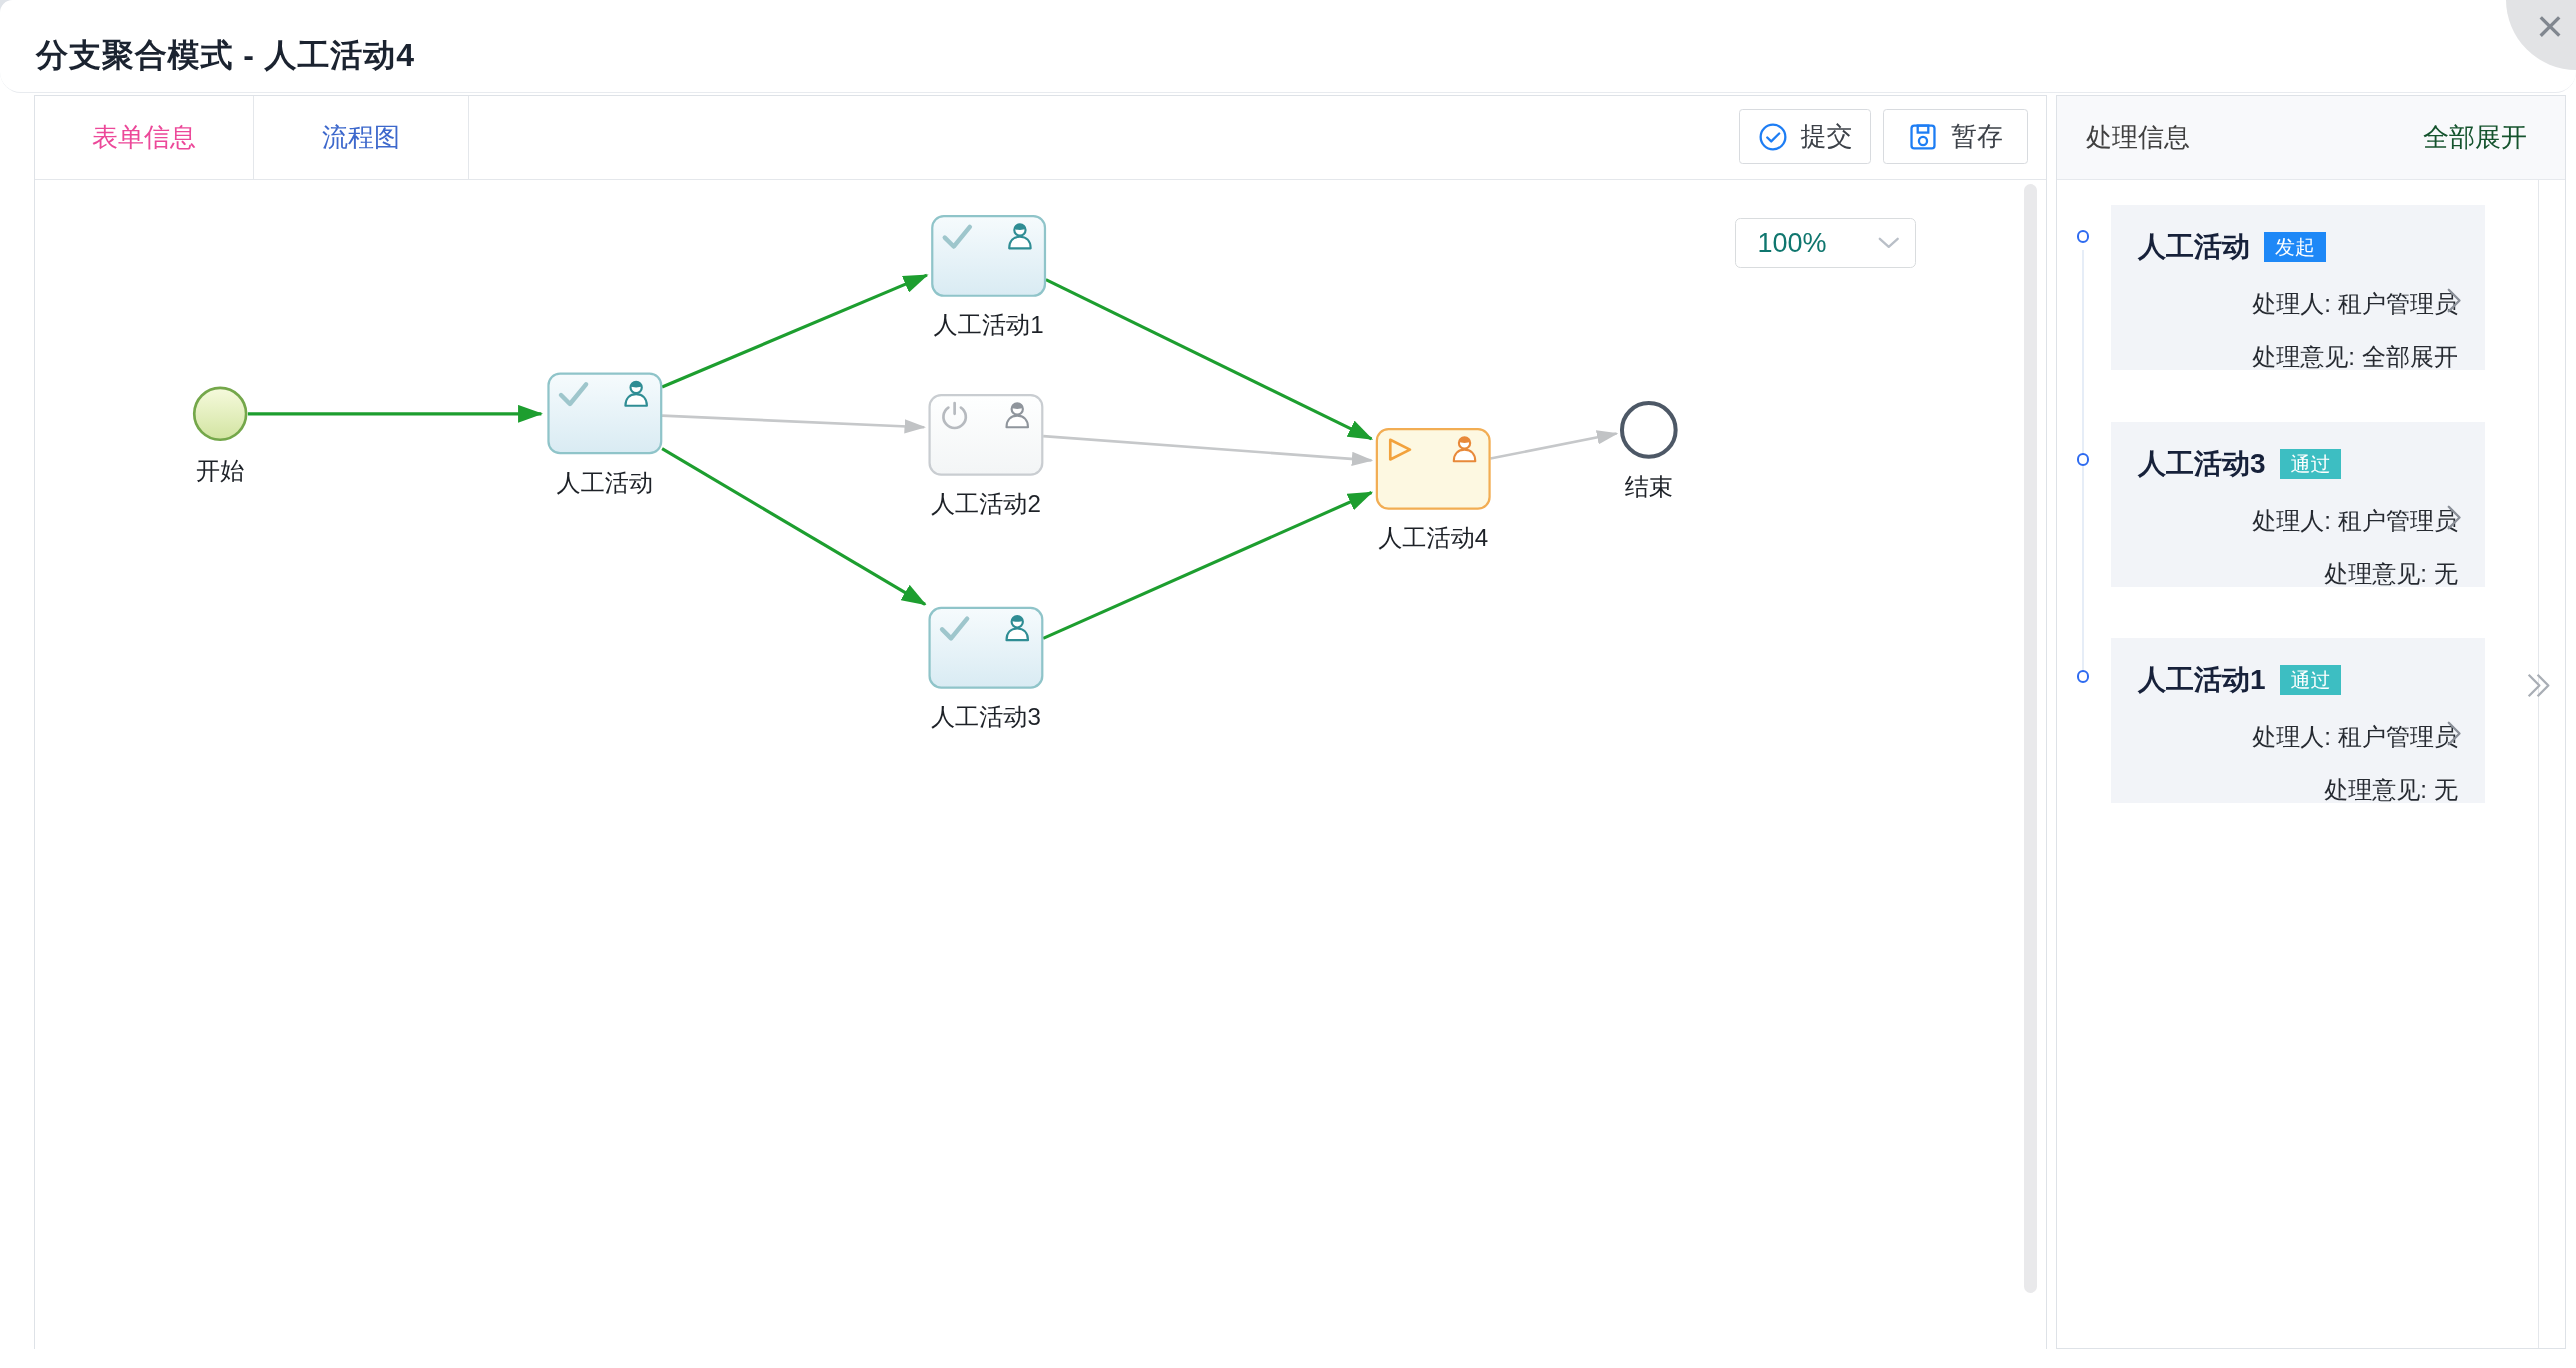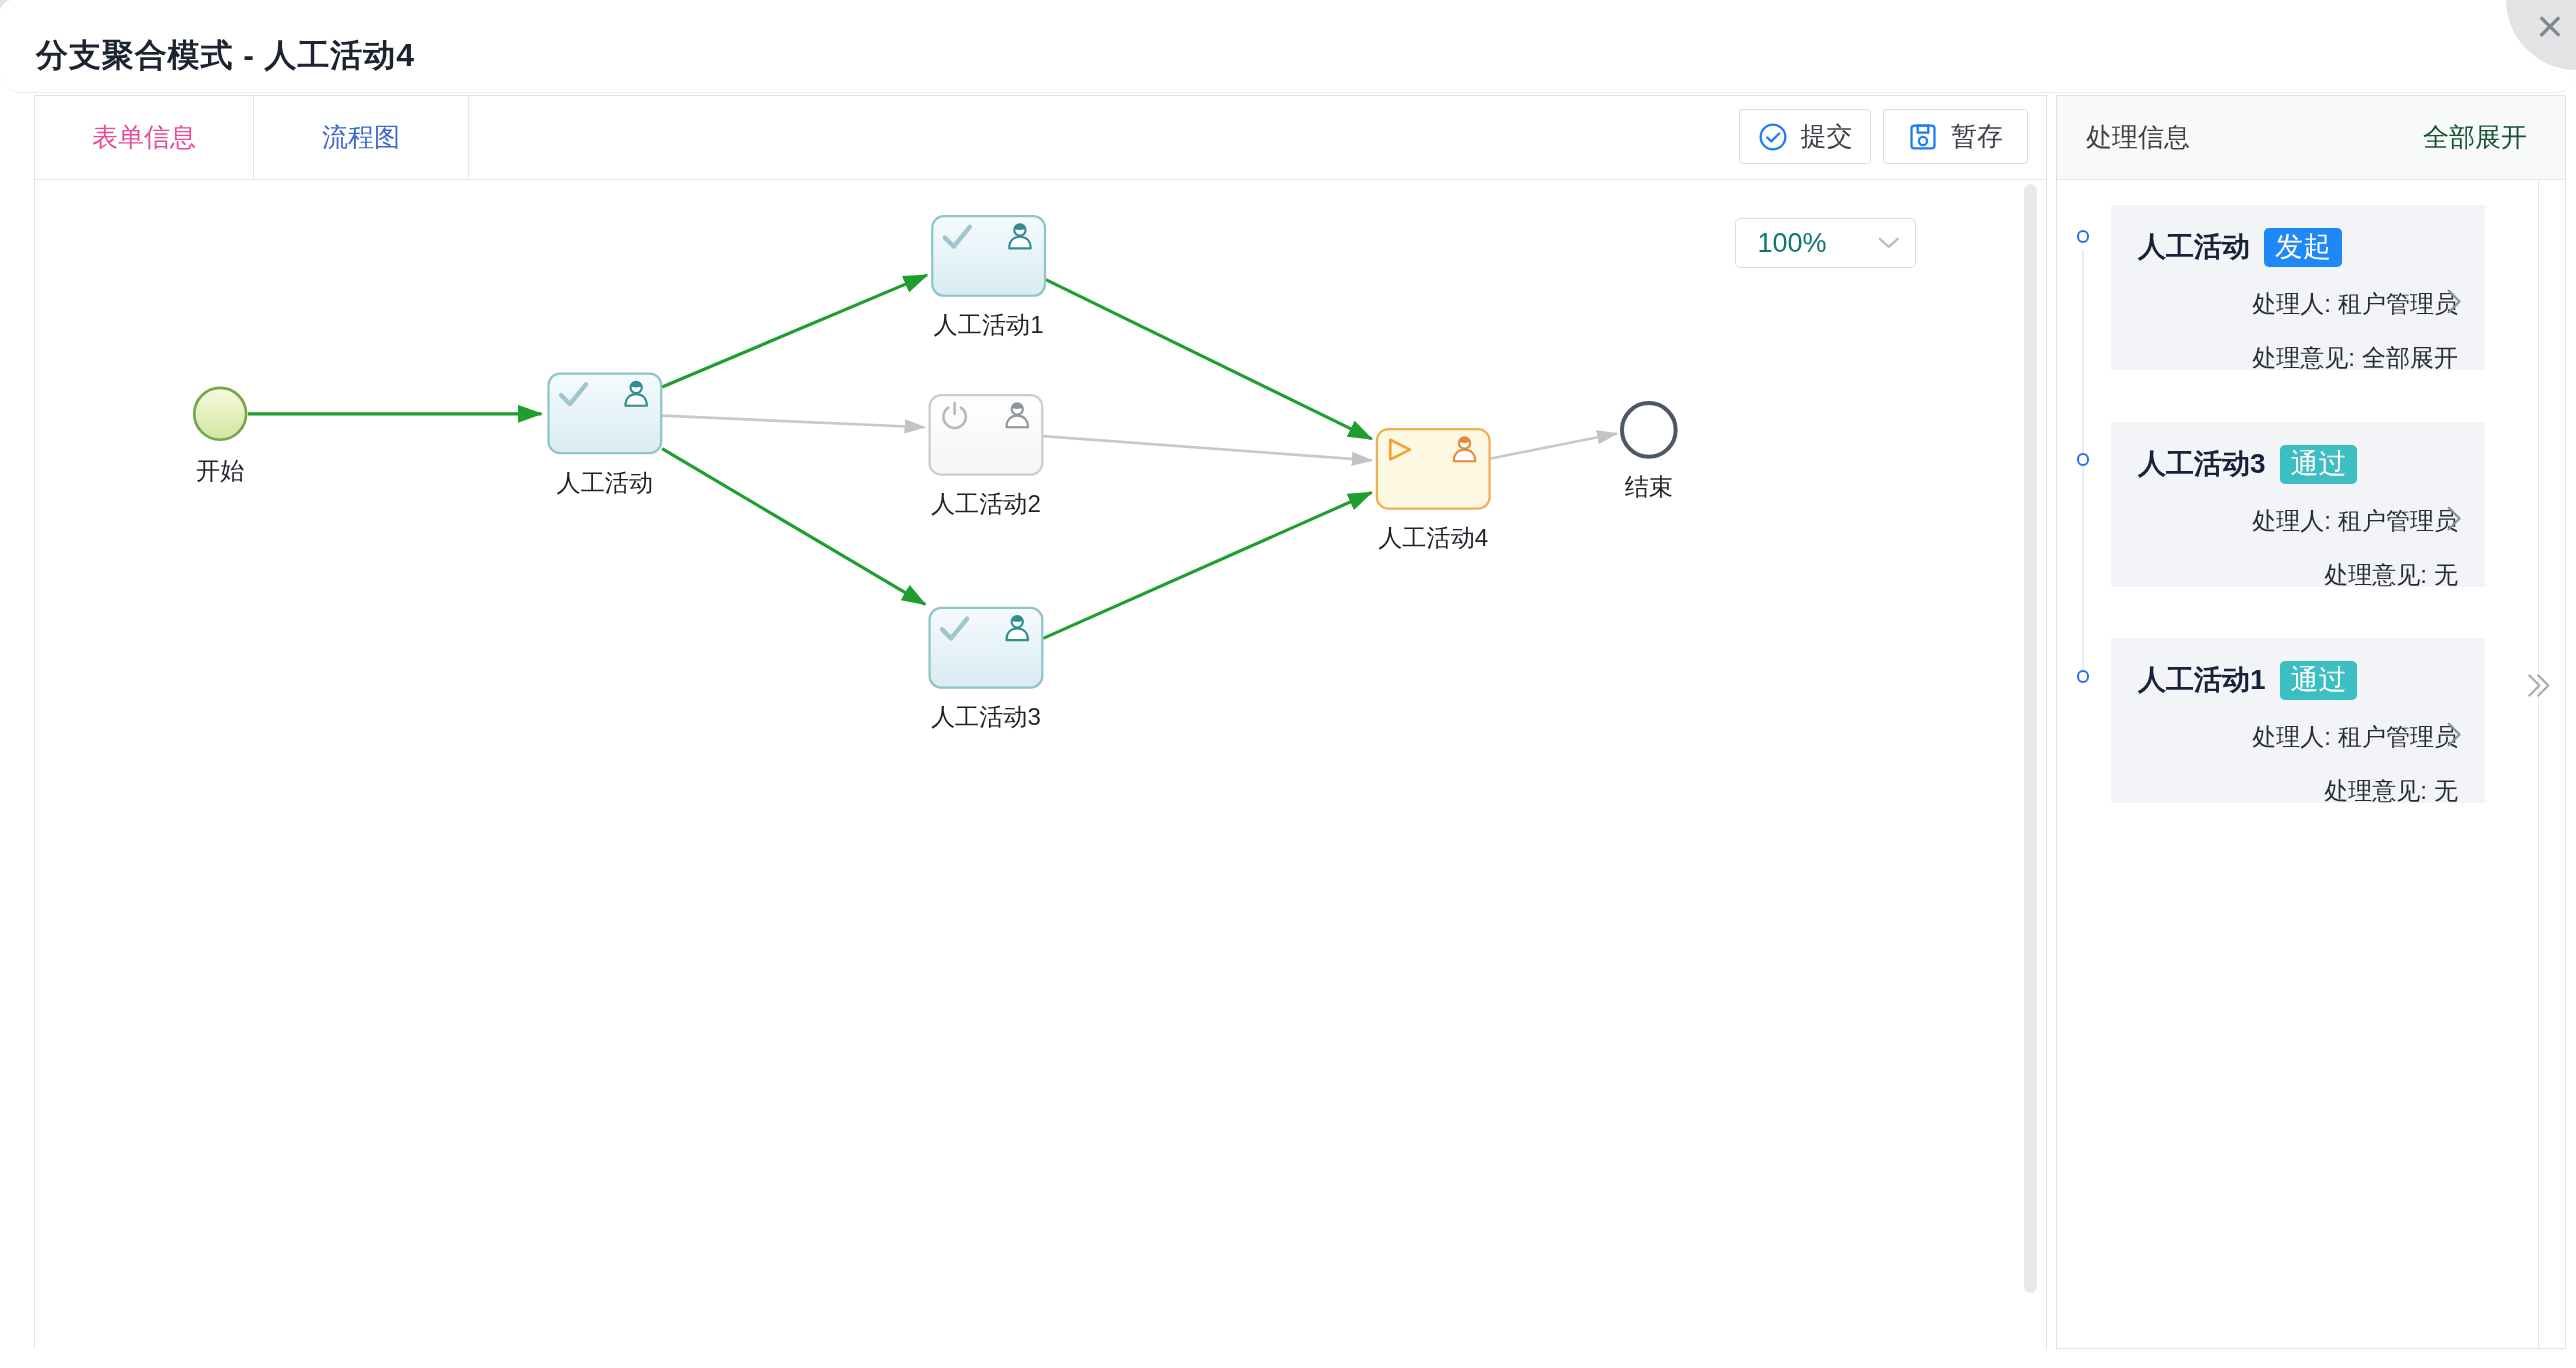--- a/index.html
+++ b/index.html
@@ -68,21 +68,21 @@
   .collapse-handle { position:absolute; right:12.5px; top:576px; width:27px; height:27px;
                      cursor:pointer; }
   .tl-dot { position:absolute; left:19.7px; width:12.5px; height:12.5px; border-radius:50%;
             border:2.7px solid #2e6bf0; background:#fff; }
   .tl-line { position:absolute; left:25px; top:154px; height:428px; width:1.8px;
              background:#e6edf7; }
   .pcard { position:absolute; left:54px; width:374px; height:165px; background:#f2f4f8;
            padding:23px 27px 0 27px; }
   .pcard-title-row { display:flex; align-items:center; gap:14.3px; }
   .pcard-title { font-size:28px; font-weight:bold; color:#17213a; }
-  .badge { font-size:28px; color:#fff; padding:3.6px 10.7px 4.5px; border-radius:5px;
+  .badge { font-size:20px; color:#fff; padding:3.6px 10.7px 4.5px; border-radius:0;
            line-height:1.1; }
   .badge-blue { background:#1e88f7; }
   .badge-teal { background:#3dbec2; }
   .prow { position:relative; margin-top:21.5px; font-size:24px; color:#262a31;text-align:right; }
   .prow .lbl { margin-right:7.2px; }
   .prow .chev { position:absolute; right:-3.6px; top:0.9px; }
 </style>
 </head>
 <body>
 

